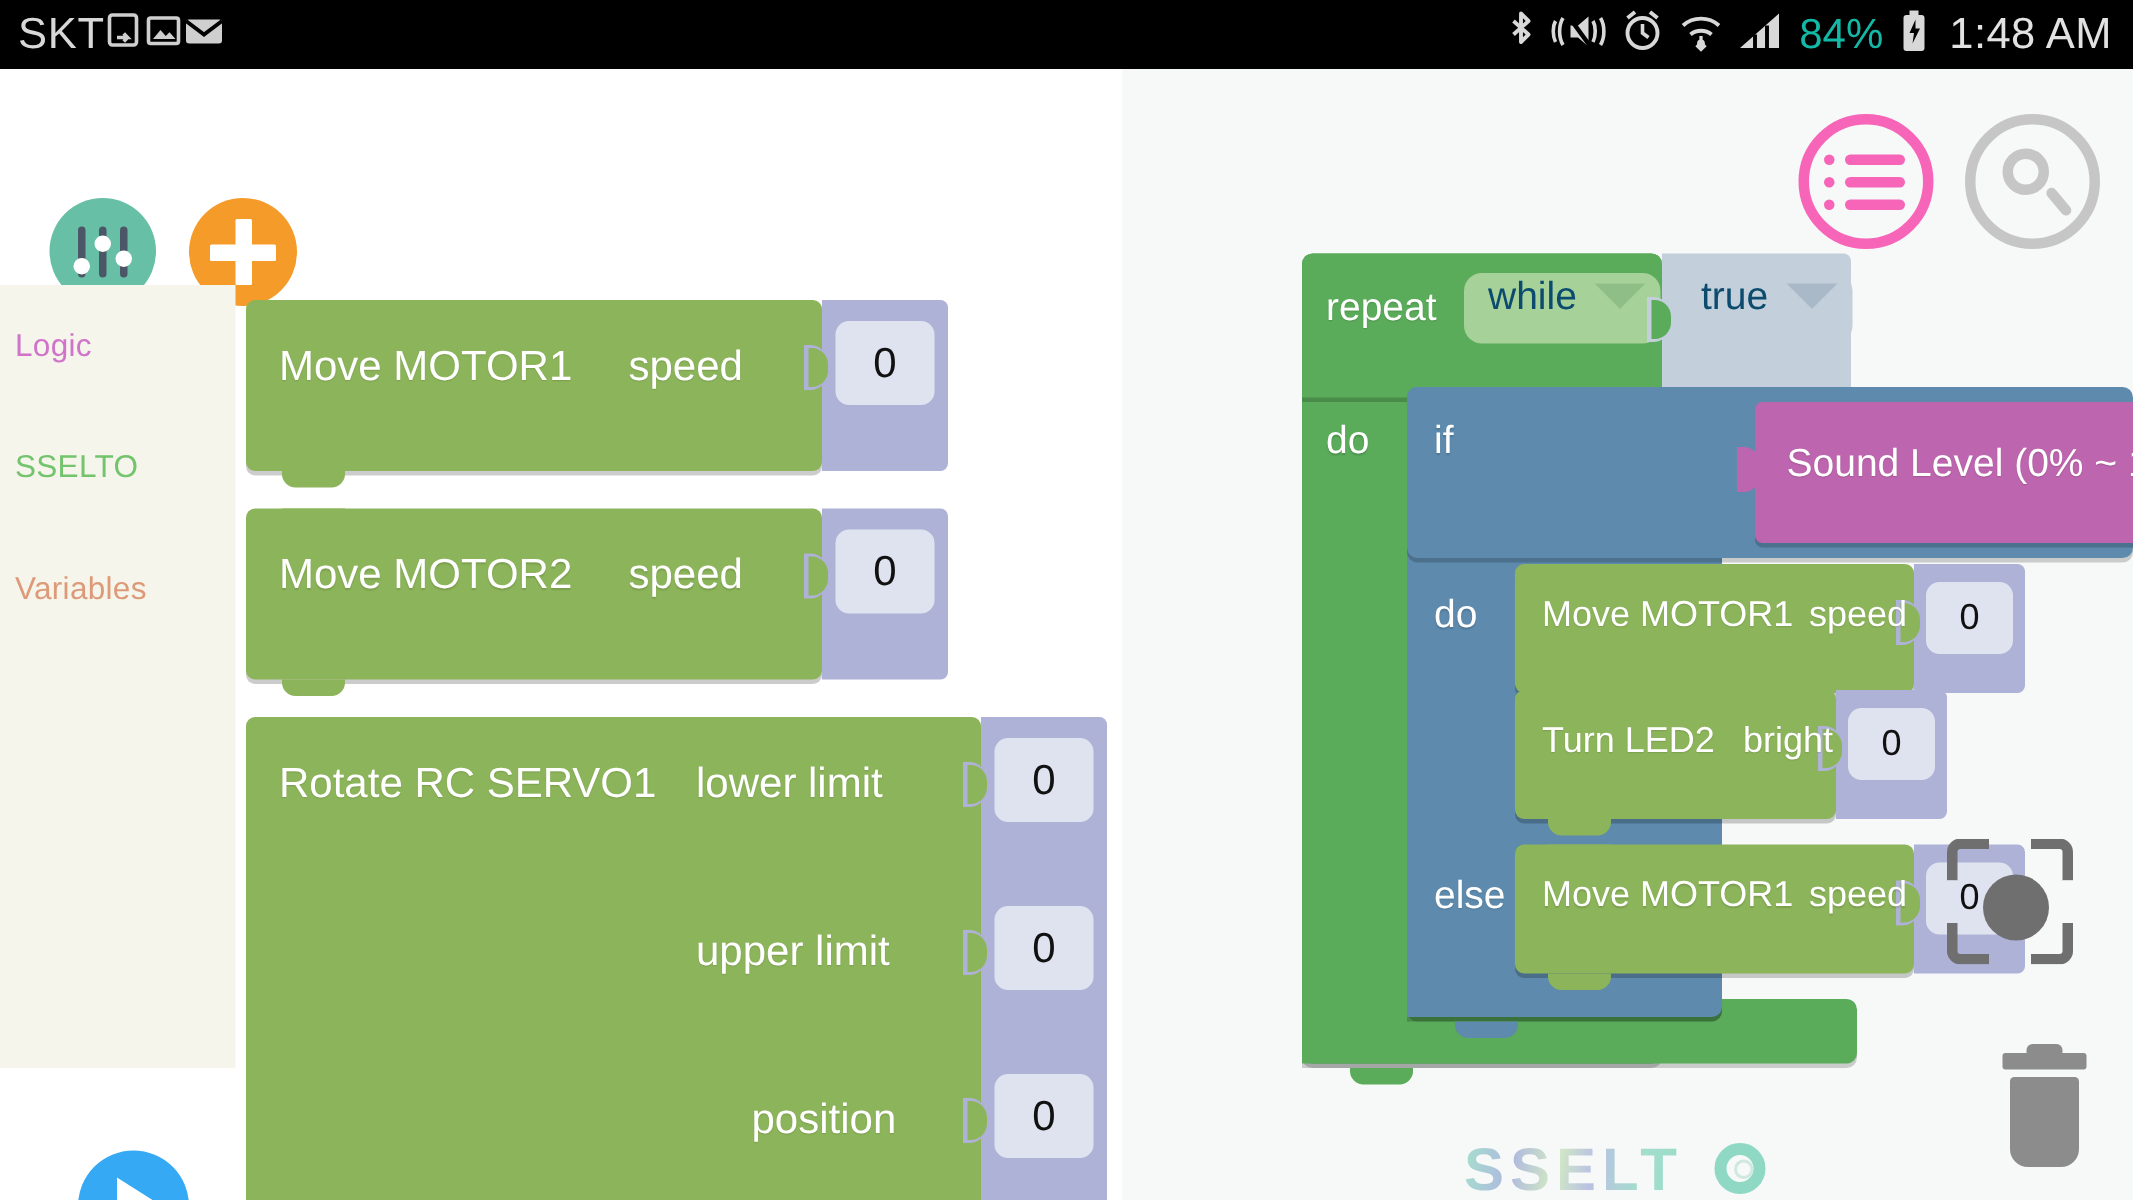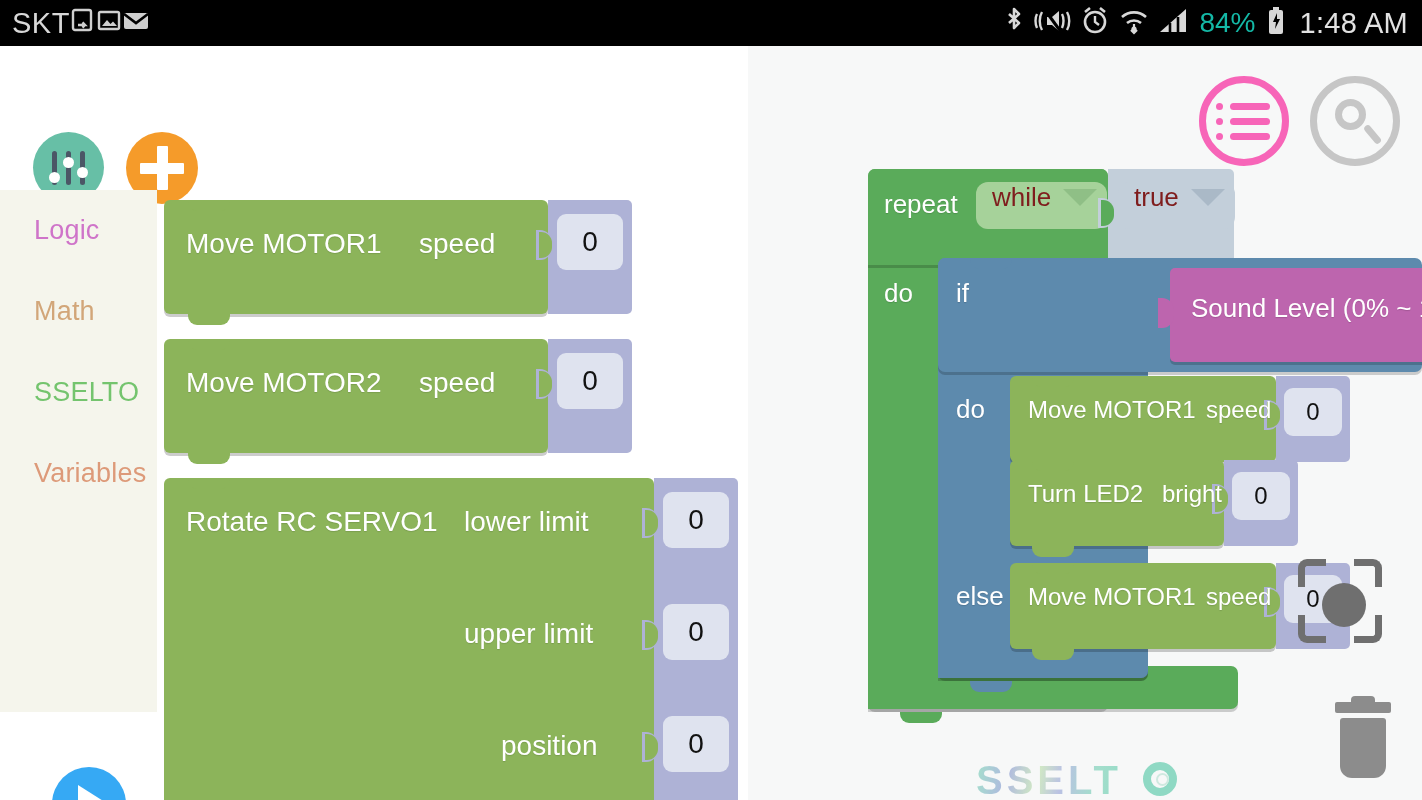--- a/index.html
+++ b/index.html
@@ -46,21 +46,21 @@
   .plus-v { position:absolute; width:11px; height:44px; background:#fff; border-radius:1px; }
 
   
   .catbar {
     position: absolute; left: 0; top: 144px;
     width: 157px; height: 522px;
     background: #f5f5ec;
   }
   .cat-item {
     height: 81px; display: flex; align-items: center;
-    padding-left: 34px; font-size: 27px; letter-spacing: .2px;
+    padding-left: 10px; font-size: 21px; letter-spacing: .2px;
   }
 
   #btn-play {
     position: absolute; left: 52px; top: 721px;
     width: 74px; height: 74px; border-radius: 50%;
     background: #36a9f4; display:flex; align-items:center; justify-content:center;
   }
   .play-tri {
     width: 0; height: 0; margin-left: 7px;
     border-left: 30px solid #ffffff;
@@ -123,21 +123,21 @@
   .gblk { position:absolute; }
   .g-body { position:absolute; background:#5aab5a; border-radius:7px; box-shadow: 0 3px 0 rgba(0,0,0,.18);}
   .b-body { position:absolute; background:#5d8aad; border-radius:7px; box-shadow: 0 3px 0 rgba(0,0,0,.18);}
   .m-body { position:absolute; background:#bd65ae; border-radius:5px; box-shadow: 0 3px 0 rgba(0,0,0,.18);}
   .g-label, .b-label, .m-label {
     position:absolute; color:#fff; font-size:26px; white-space:nowrap;
     text-shadow: 0 1px 1px rgba(0,0,0,.14);
   }
   .dd {
     position:absolute; border-radius:12px; display:flex; align-items:center;
-    padding: 0 10px 16px 16px; gap: 12px; font-size: 26px; color:#7f1d1d;
+    padding: 0 10px 16px 16px; gap: 12px; font-size: 26px; color:#0c4a6e;
   }
   .dd-green { background:#a6d29a; }
   .dd-gray  { background:#c3cfda; }
   .caret {
     width:0; height:0;
     border-left: 17px solid transparent; border-right: 17px solid transparent;
     border-top: 17px solid #8fbf86;
   }
   .caret-gray { border-top-color: #aab9c7; }
 
@@ -260,23 +260,20 @@
           <div class="plus-v" style="left:17px;top:0;"></div>
         </div>
       </div>
     </div>
 
     <div class="catbar">
       <div class="cat-item">
         <span style="color:#cf74c9">Logic</span>
       </div>
       <div class="cat-item">
-        <span style="color:#d2a679">Math</span>
-      </div>
-      <div class="cat-item">
         <span style="color:#74c46e">SSELTO</span>
       </div>
       <div class="cat-item">
         <span style="color:#dd9a79">Variables</span>
       </div>
     </div>
 
     <div id="btn-play">
       <div class="play-tri"></div>
     </div>

